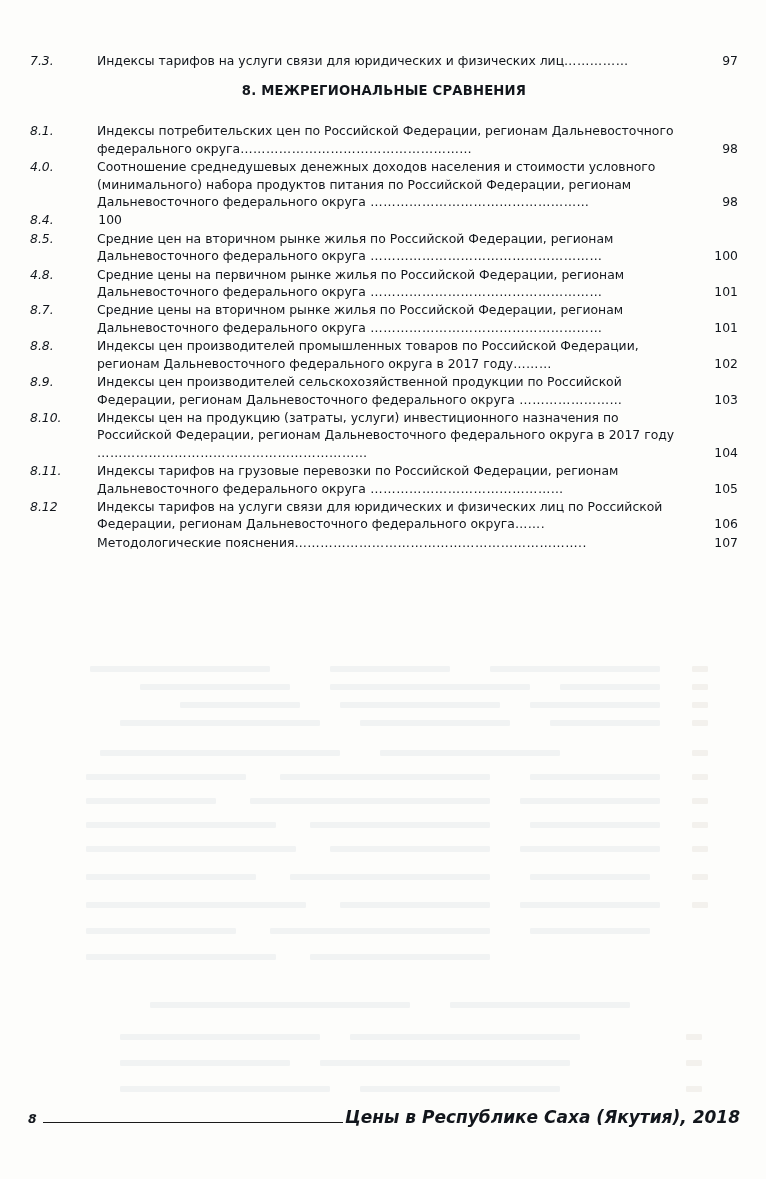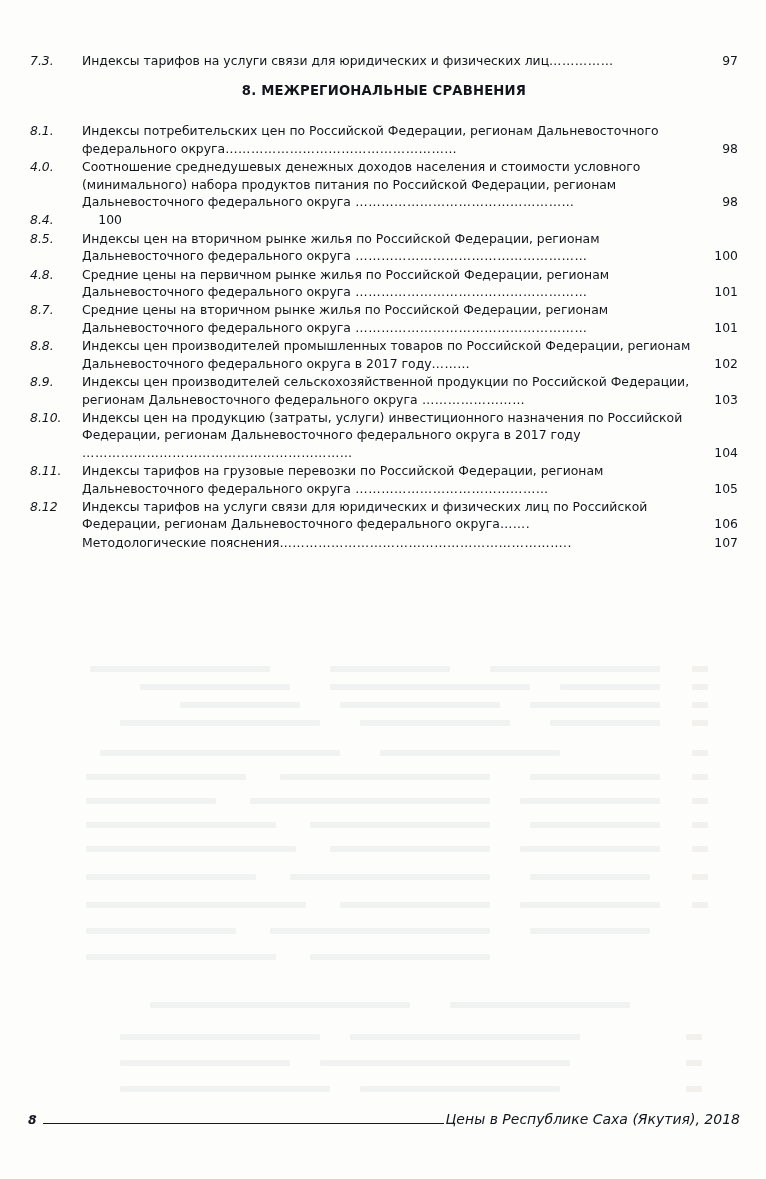--- a/index.html
+++ b/index.html
@@ -41,20 +41,21 @@
     text-align: left;
     padding-left: 2px;
     white-space: nowrap;
     font-style: italic;
   }
   .entry .body {
     flex: 1 1 auto;
     font-size: 12.4px;
     line-height: 17.4px;
     padding-right: 6px;
+    margin-left: 15px;
   }
   .entry .page-no {
     flex: 0 0 40px;
     text-align: right;
     font-size: 12.4px;
     line-height: 17.4px;
     align-self: flex-end;
     white-space: nowrap;
     padding-right: 2px;
   }
@@ -112,23 +113,23 @@
     flex: 0 0 auto;
     padding-right: 4px;
   }
   .footer .rule {
     flex: 1 1 auto;
     border-bottom: 1.3px solid #1a1a1a;
     height: 10px;
     margin: 0 2px 3px 2px;
   }
   .footer .title {
-    font-size: 14px;
+    font-size: 17px;
     font-style: italic;
-    font-weight: normal;
+    font-weight: bold;
     flex: 0 0 auto;
     white-space: nowrap;
   }
   .dots {
     letter-spacing: 0.5px;
   }
 </style>
 </head>
 <body>
 
@@ -157,21 +158,21 @@
     </div>
 
 
     <div class="entry">
       <div class="num">8.4.</div>
       <div class="page-no">100</div>
     </div>
 
     <div class="entry">
       <div class="num">8.5.</div>
-      <div class="body"><span>Индексы цен на вторичном рынке жилья по Российской Федерации, регионам Дальневосточного федерального округа</span><span class="dots"> ………………………………………………</span></div>
+      <div class="body"><span>Средние цен на вторичном рынке жилья по Российской Федерации, регионам Дальневосточного федерального округа</span><span class="dots"> ………………………………………………</span></div>
       <div class="page-no">100</div>
     </div>
 
     <div class="entry">
       <div class="num">4.8.</div>
       <div class="body"><span>Средние цены на первичном рынке жилья по Российской Федерации, регионам Дальневосточного федерального округа</span><span class="dots"> ………………………………………………</span></div>
       <div class="page-no">101</div>
     </div>
 
     <div class="entry">

